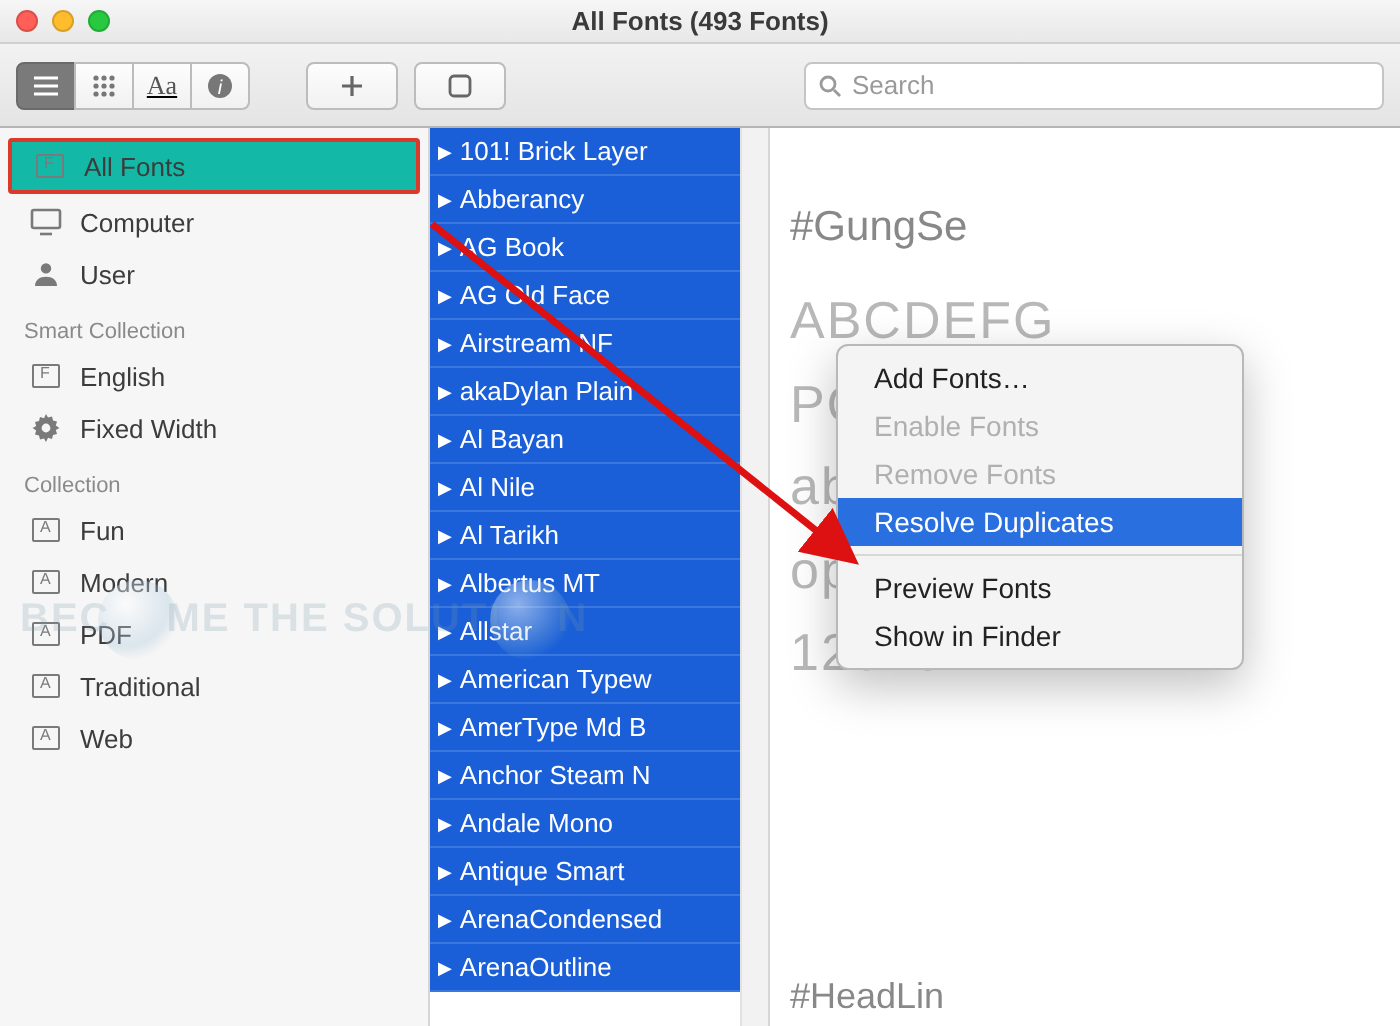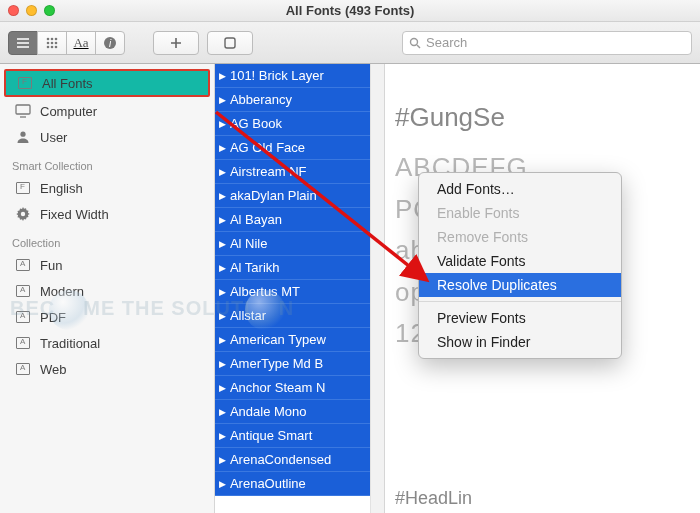--- a/index.html
+++ b/index.html
@@ -34,21 +34,21 @@
   .sb-item.sel { background: #14b8a6; border: 2px solid #d93a2b; border-radius: 2px; margin: 1px 4px; padding: 0 10px; height: 28px; }
   .sb-head { font-size: 11px; color: #8a8a8a; padding: 10px 12px 3px; }
 
   .fontcol { width: 170px; border-right: 1px solid #d6d6d6; background: #fff; overflow: hidden; position: relative; }
   .fontlist { }
   .frow { height: 24px; background: #1a5fd8; color: #fff; border-bottom: 1px solid #3a78e0; display: flex; align-items: center; padding: 0 4px; font-size: 13px; white-space: nowrap; overflow: hidden; }
   .frow .tri { margin-right: 4px; font-size: 9px; }
   .fontcol .track { position: absolute; right: 0; top: 0; width: 14px; height: 100%; background: #f2f2f2; border-left: 1px solid #e2e2e2; }
 
   .preview { flex: 1; background: #fff; padding: 18px 0 0 10px; color: #b8b8b8; font-family: Georgia, 'Times New Roman', serif; overflow: hidden; white-space: nowrap; position: relative; }
-  .pv-title { font-size: 26px; color: #888; margin: 20px 0 14px; }
+  .pv-title { font-size: 21px; color: #888; margin: 20px 0 14px; }
   .pv-line { font-size: 26px; line-height: 1.6; letter-spacing: 1px; }
   .pv-sub { position: absolute; bottom: 4px; left: 10px; font-size: 18px; color: #888; }
 
   
   .ctx { position: absolute; left: 418px; top: 172px; width: 204px; background: #f4f4f4; border: 1px solid #b8b8b8; border-radius: 6px; box-shadow: 0 8px 24px rgba(0,0,0,0.25); padding: 4px 0; font-size: 14px; }
   .ctx-item { height: 24px; display: flex; align-items: center; padding: 0 18px; color: #222; }
   .ctx-item.dis { color: #b0b0b0; }
   .ctx-item.hl { background: #2a6fe0; color: #fff; }
   .ctx-sep { height: 1px; background: #d8d8d8; margin: 4px 0; }
 
@@ -295,21 +295,20 @@
         <div class="pv-line">12345</div>
       </div>
     <div class="pv-sub">#HeadLin</div>
   </div>
 </div>
 
 <div class="ctx" id="ctx">
     <div class="ctx-item">Add Fonts…</div>
     <div class="ctx-item dis">Enable Fonts</div>
     <div class="ctx-item dis">Remove Fonts</div>
-    <div class="ctx-item">Validate Fonts</div>
     <div class="ctx-item hl">Resolve Duplicates</div>
     <div class="ctx-sep"></div>
     <div class="ctx-item">Preview Fonts</div>
     <div class="ctx-item">Show in Finder</div>
   </div>
 
 <svg class="arrow" width="240" height="200" viewBox="0 0 240 200">
   <defs>
       <marker id="ah" markerWidth="8" markerHeight="8" refX="6" refY="4" orient="auto">
         <path d="M0 0L8 4L0 8z" fill="#d11"></path>

